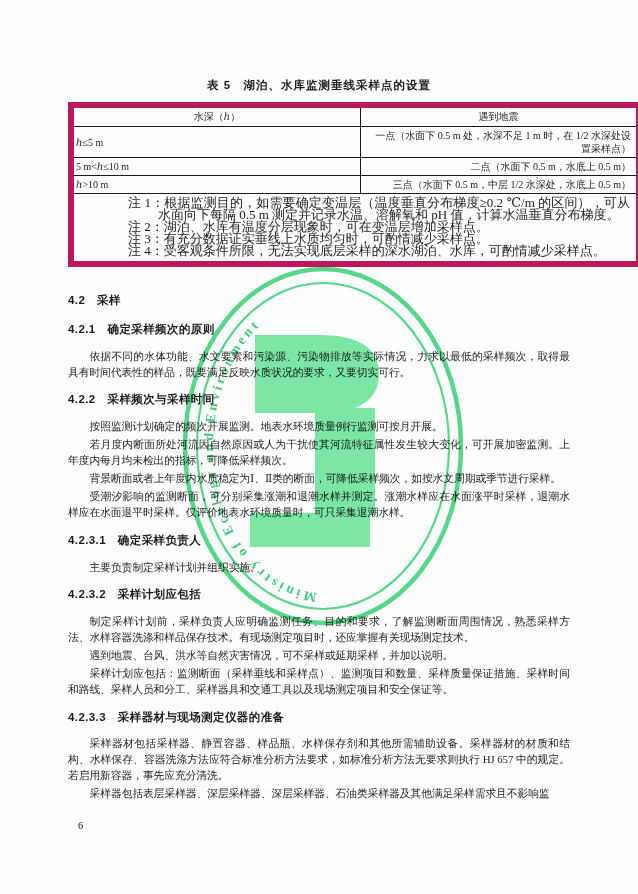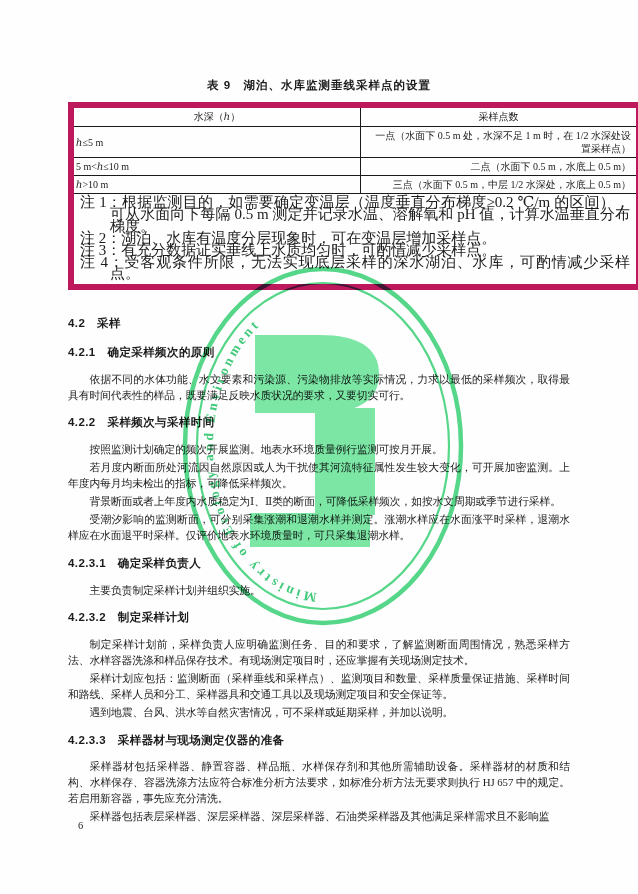--- a/index.html
+++ b/index.html
@@ -13,21 +13,21 @@
   .table-title{
     text-align:center;font-family:"Liberation Sans","DejaVu Sans",sans-serif;
     font-weight:700;font-size:11.5px;letter-spacing:1px;margin:16px 0 9px;
   }
   table.std{width:574px;border-collapse:collapse;border:6px solid #be185d;font-size:10px;table-layout:fixed;}
   table.std td,table.std th{border:1px solid #1a1a1a;font-weight:normal;vertical-align:middle;}
   table.std th{height:16px;text-align:center;padding:1px 2px;}
   td.c1{padding:1px 2px;}
   td.c2{text-align:right;padding:2px 5px;line-height:13px;}
   td.notes-cell{padding:3px 6px 4px 6px;}
-  .note{font-size:15px;line-height:11.9px;padding-left:30px;text-indent:-30px;text-align:justify;}
+  .note{font-size:13px;line-height:11.9px;padding-left:30px;text-indent:-30px;text-align:justify;margin-left:48px;}
   h2.sec,h3.sec,h4.sec{
     font-family:"Liberation Sans","DejaVu Sans",sans-serif;font-weight:700;
     font-size:11.5px;letter-spacing:.4px;margin:13px 0 11px;
   }
   h2.sec{margin:26px 0 14px;}
   h3.mt,h4.mt{margin-top:12px;}
   h4.mt3{margin-bottom:10px;}
   p.body{
     margin:0 0 2px;font-size:10.8px;line-height:16px;text-indent:2em;
     text-align:justify;letter-spacing:-.1px;
@@ -41,31 +41,31 @@
     font-family:"Liberation Serif","DejaVu Serif",serif;font-weight:600;
     font-size:13.5px;letter-spacing:3.2px;
   }
 </style>
 </head>
 <body>
 
 <div class="page">
 
 
-  <div class="table-title">表 9　湖泊、水库监测垂线采样点的设置</div>
+  <div class="table-title">表 5　湖泊、水库监测垂线采样点的设置</div>
 
   <table class="std">
     <colgroup>
         <col style="width:51%">
         <col style="width:49%">
       </colgroup>
     <tbody>
       <tr>
         <th>水深（ℎ）</th>
-        <th>采样点数</th>
+        <th>遇到地震</th>
       </tr>
       <tr>
         <td class="c1">ℎ≤5 m</td>
         <td class="c2">一点（水面下 0.5 m 处，水深不足 1 m 时，在 1/2 水深处设置采样点）</td>
       </tr>
       <tr>
         <td class="c1">5 m&lt;ℎ≤10 m</td>
         <td class="c2">二点（水面下 0.5 m，水底上 0.5 m）</td>
       </tr>
       <tr>
@@ -91,24 +91,24 @@
   <h3 class="sec mt">4.2.2　采样频次与采样时间</h3>
   <p class="body">按照监测计划确定的频次开展监测。地表水环境质量例行监测可按月开展。</p>
   <p class="body">若月度内断面所处河流因自然原因或人为干扰使其河流特征属性发生较大变化，可开展加密监测。上年度内每月均未检出的指标，可降低采样频次。</p>
   <p class="body">背景断面或者上年度内水质稳定为Ⅰ、Ⅱ类的断面，可降低采样频次，如按水文周期或季节进行采样。</p>
   <p class="body">受潮汐影响的监测断面，可分别采集涨潮和退潮水样并测定。涨潮水样应在水面涨平时采样，退潮水样应在水面退平时采样。仅评价地表水环境质量时，可只采集退潮水样。</p>
 
 
   <h4 class="sec">4.2.3.1　确定采样负责人</h4>
   <p class="body">主要负责制定采样计划并组织实施。</p>
 
-  <h4 class="sec mt">4.2.3.2　制定采样计划</h4>
+  <h4 class="sec mt">4.2.3.2　采样计划应包括</h4>
   <p class="body">制定采样计划前，采样负责人应明确监测任务、目的和要求，了解监测断面周围情况，熟悉采样方法、水样容器洗涤和样品保存技术。有现场测定项目时，还应掌握有关现场测定技术。</p>
+  <p class="body">遇到地震、台风、洪水等自然灾害情况，可不采样或延期采样，并加以说明。</p>
   <p class="body">采样计划应包括：监测断面（采样垂线和采样点）、监测项目和数量、采样质量保证措施、采样时间和路线、采样人员和分工、采样器具和交通工具以及现场测定项目和安全保证等。</p>
-  <p class="body">遇到地震、台风、洪水等自然灾害情况，可不采样或延期采样，并加以说明。</p>
 
   <h4 class="sec mt3">4.2.3.3　采样器材与现场测定仪器的准备</h4>
   <p class="body">采样器材包括采样器、静置容器、样品瓶、水样保存剂和其他所需辅助设备。采样器材的材质和结构、水样保存、容器洗涤方法应符合标准分析方法要求，如标准分析方法无要求则执行 HJ 657 中的规定。若启用新容器，事先应充分清洗。</p>
   <p class="body">采样器包括表层采样器、深层采样器、深层采样器、石油类采样器及其他满足采样需求且不影响监</p>
 
 </div>
 
 <div class="pageno">6</div>
 
 <svg class="watermark" viewBox="0 0 306 376" aria-hidden="true">

